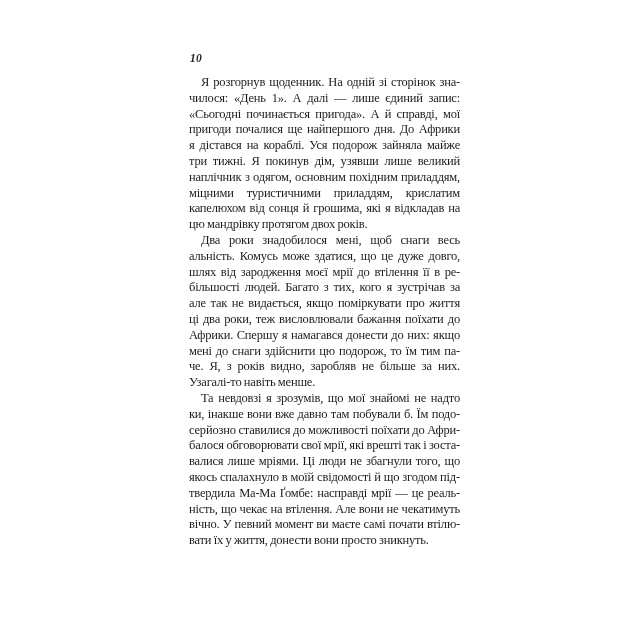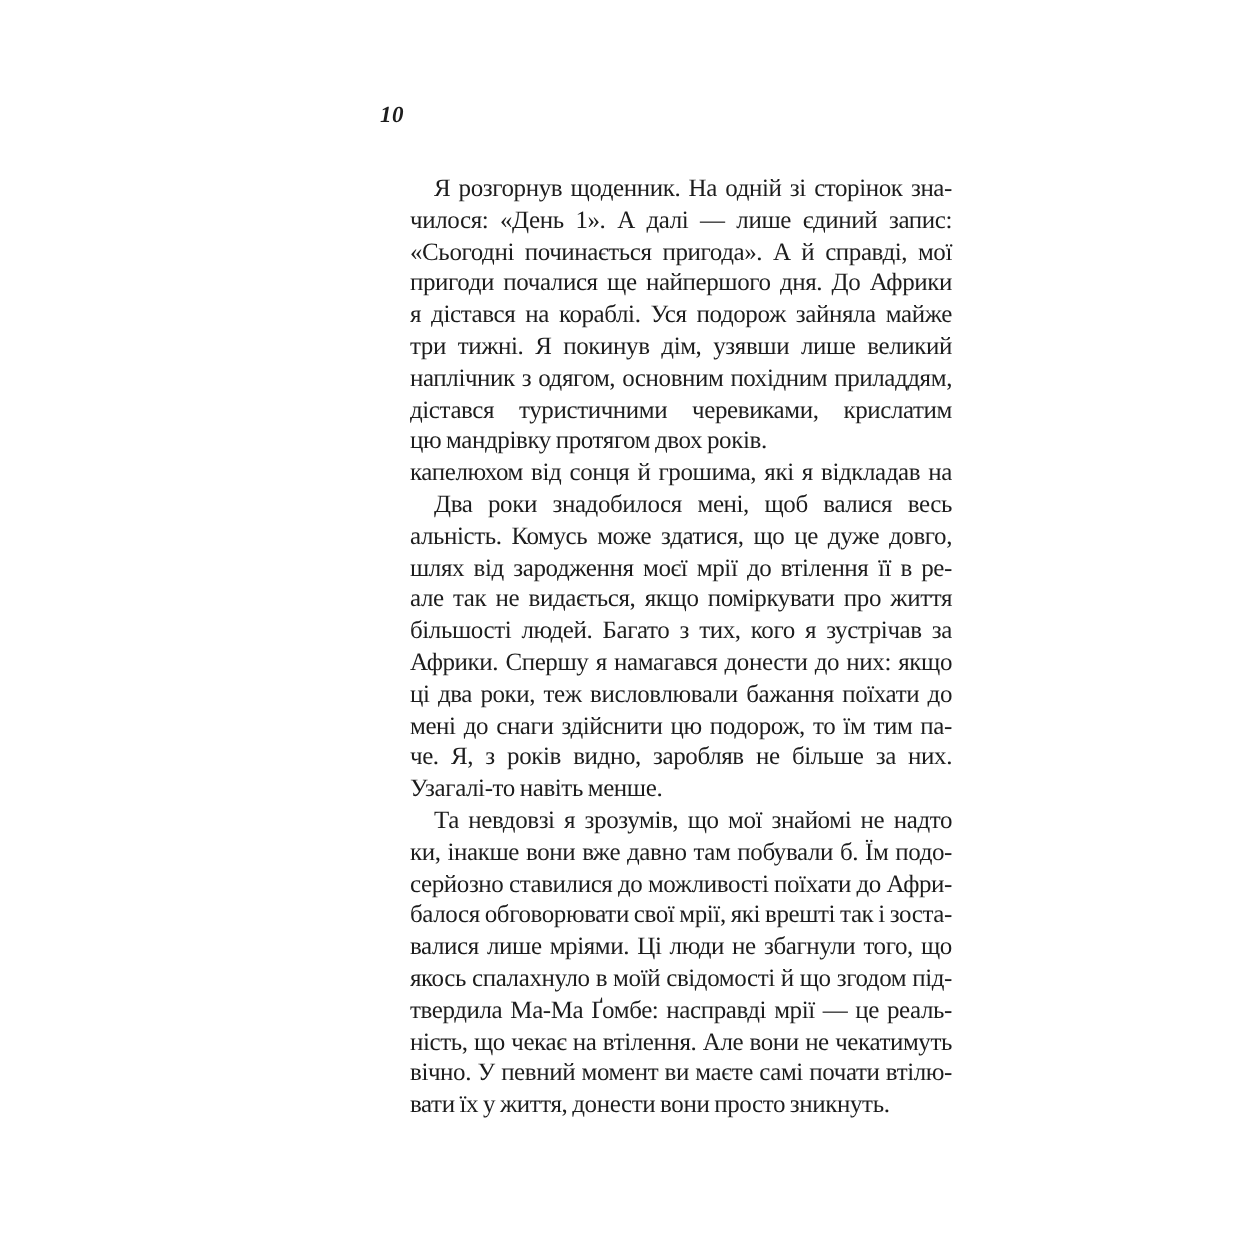--- a/index.html
+++ b/index.html
@@ -23,28 +23,27 @@
     font-style: italic;
     font-weight: 600;
     font-size: 11.5px;
     line-height: 14px;
     color: #1e1e1e;
     letter-spacing: 0.3px;
   }
   .body-text {
     position: absolute;
     left: 189px;
-    top: 87px;
+    top: 75px;
     width: 271px;
     font-size: 12.5px;
     line-height: 15.8px;
     color: #1d1d1d;
     letter-spacing: -0.2px;
     word-spacing: -0.5px;
-    margin-left: 16px;
   }
   .paragraph { margin: 0; padding: 0; }
   .line {
     text-align: justify;
     text-align-last: justify;
     white-space: normal;
     height: 15.8px;
   }
   .line.last { text-align-last: left; }
   .line.first { text-indent: 12px; }
@@ -56,32 +55,32 @@
   <div class="page-number" style="color: rgb(29, 29, 29);">10</div>
   <div class="body-text" style="color: rgb(29, 29, 29);">
       <div class="paragraph">
         <div class="line first">Я розгорнув щоденник. На одній зі сторінок зна-</div>
         <div class="line">чилося: «День 1». А далі — лише єдиний запис:</div>
         <div class="line">«Сьогодні починається пригода». А й справді, мої</div>
         <div class="line">пригоди почалися ще найпершого дня. До Африки</div>
         <div class="line">я дістався на кораблі. Уся подорож зайняла майже</div>
         <div class="line">три тижні. Я покинув дім, узявши лише великий</div>
         <div class="line">наплічник з одягом, основним похідним приладдям,</div>
-        <div class="line">дістався туристичними черевиками, крислатим</div>
+        <div class="line">міцними туристичними приладдям, крислатим</div>
+        <div class="line">капелюхом від сонця й грошима, які я відкладав на</div>
         <div class="line last">цю мандрівку протягом двох років.</div>
-        <div class="line">капелюхом від сонця й грошима, які я відкладав на</div>
       </div>
       <div class="paragraph">
-        <div class="line first">Два роки знадобилося мені, щоб валися весь</div>
+        <div class="line first">Два роки знадобилося мені, щоб снаги весь</div>
         <div class="line">альність. Комусь може здатися, що це дуже довго,</div>
         <div class="line">шлях від зародження моєї мрії до втілення її в ре-</div>
+        <div class="line">більшості людей. Багато з тих, кого я зустрічав за</div>
         <div class="line">але так не видається, якщо поміркувати про життя</div>
-        <div class="line">більшості людей. Багато з тих, кого я зустрічав за</div>
+        <div class="line">ці два роки, теж висловлювали бажання поїхати до</div>
         <div class="line">Африки. Спершу я намагався донести до них: якщо</div>
-        <div class="line">ці два роки, теж висловлювали бажання поїхати до</div>
         <div class="line">мені до снаги здійснити цю подорож, то їм тим па-</div>
         <div class="line">че. Я, з років видно, заробляв не більше за них.</div>
         <div class="line last">Узагалі-то навіть менше.</div>
       </div>
       <div class="paragraph">
         <div class="line first">Та невдовзі я зрозумів, що мої знайомі не надто</div>
         <div class="line">ки, інакше вони вже давно там побували б. Їм подо-</div>
         <div class="line">серйозно ставилися до можливості поїхати до Афри-</div>
         <div class="line">балося обговорювати свої мрії, які врешті так і зоста-</div>
         <div class="line">валися лише мріями. Ці люди не збагнули того, що</div>

